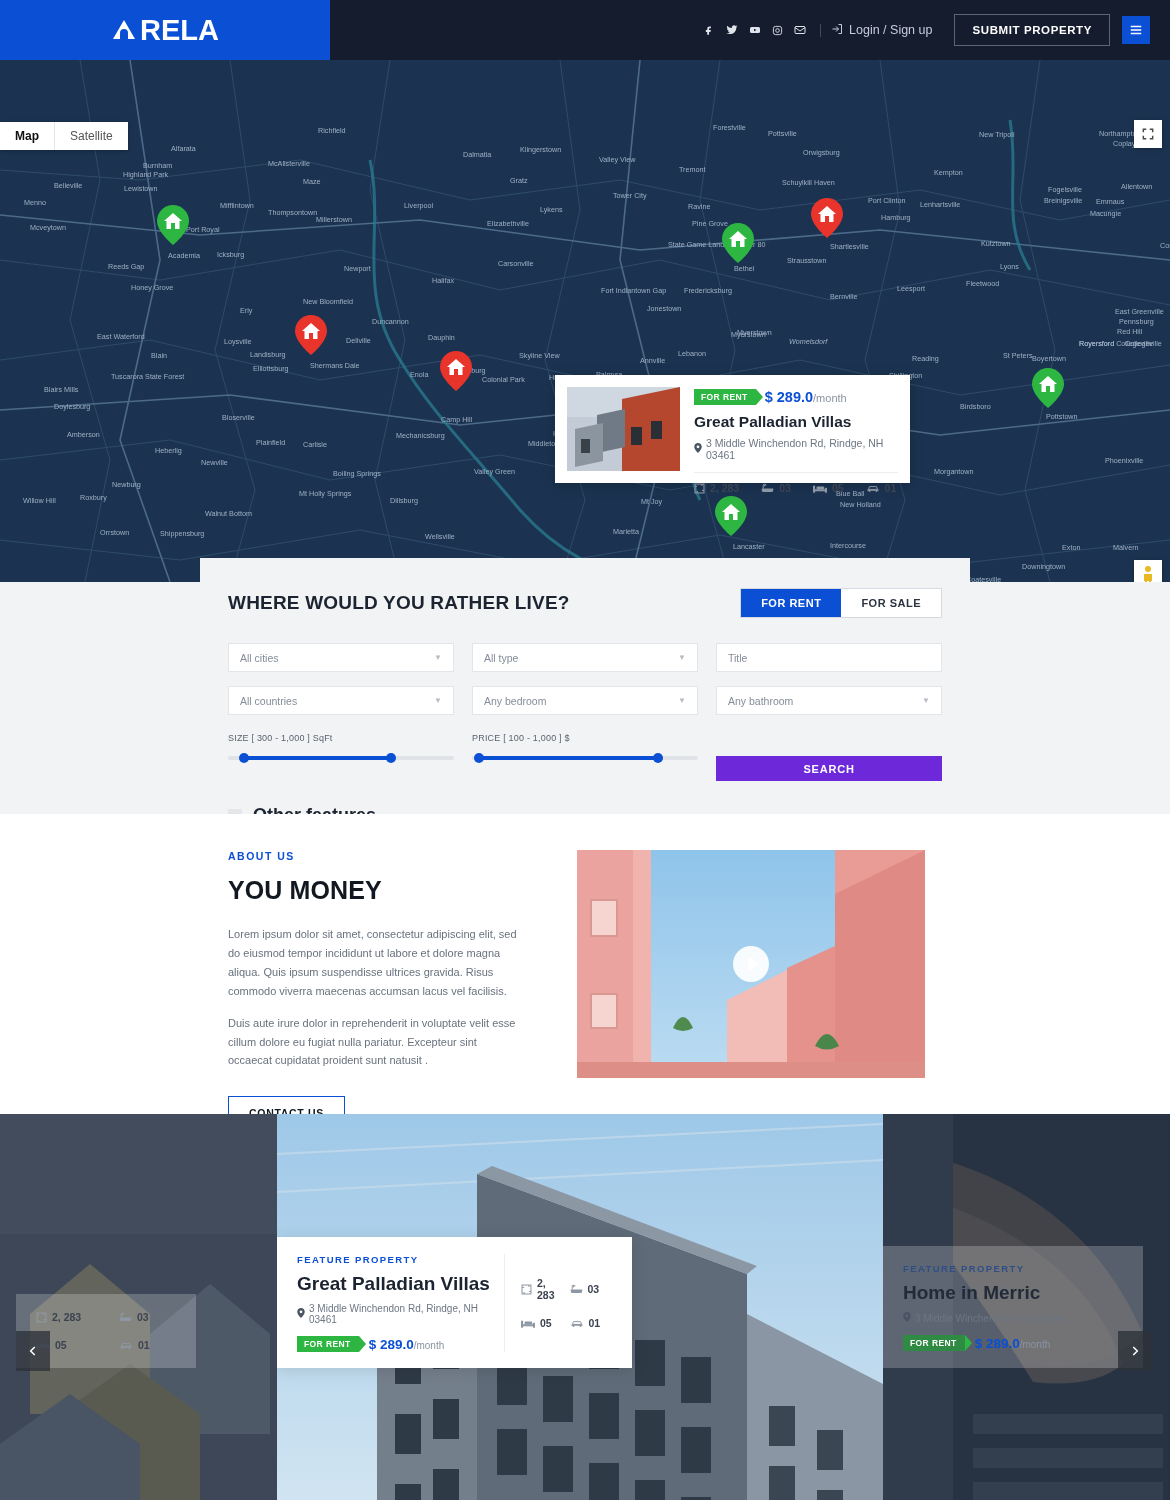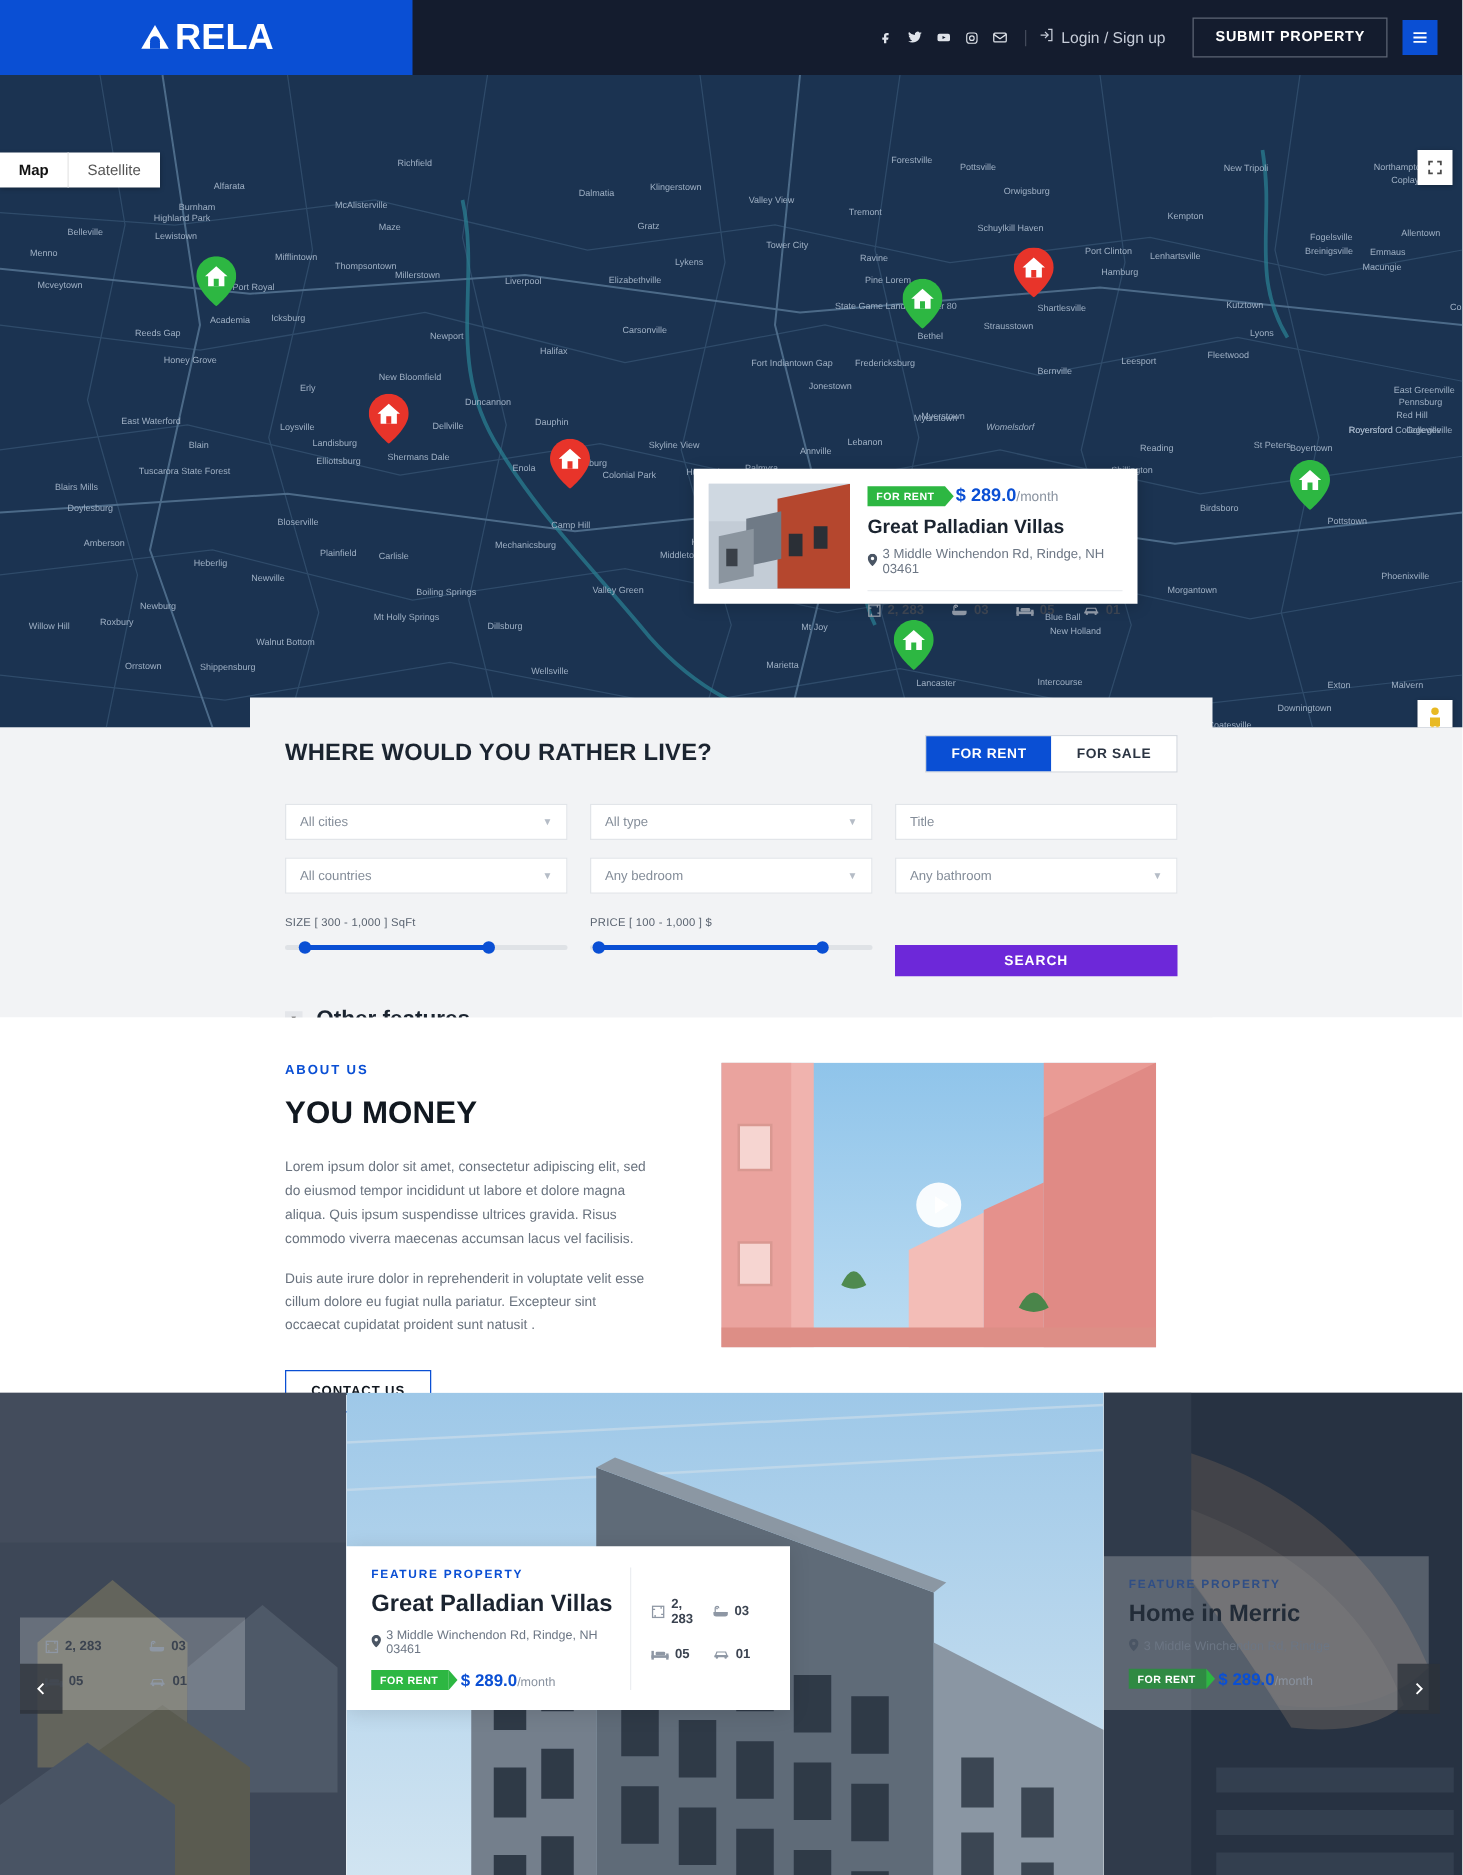--- a/index.html
+++ b/index.html
@@ -339,36 +339,36 @@
       <div class="map-label" style="left: 510px; top: 116px;">Gratz</div>
       <div class="map-label" style="left: 123px; top: 110px;">Highland Park</div>
       <div class="map-label" style="left: 303px; top: 117px;">Maze</div>
       <div class="map-label" style="left: 1048px; top: 125px;">Fogelsville</div>
       <div class="map-label" style="left: 54px; top: 121px;">Belleville</div>
       <div class="map-label" style="left: 124px; top: 124px;">Lewistown</div>
       <div class="map-label" style="left: 868px; top: 136px;">Port Clinton</div>
       <div class="map-label" style="left: 920px; top: 140px;">Lenhartsville</div>
       <div class="map-label" style="left: 1121px; top: 122px;">Allentown</div>
       <div class="map-label" style="left: 220px; top: 141px;">Mifflintown</div>
-      <div class="map-label" style="left: 404px; top: 141px; margin-top: 19px;">Liverpool</div>
+      <div class="map-label" style="left: 404px; top: 141px;">Liverpool</div>
       <div class="map-label" style="left: 540px; top: 145px;">Lykens</div>
       <div class="map-label" style="left: 881px; top: 153px;">Hamburg</div>
       <div class="map-label" style="left: 24px; top: 138px;">Menno</div>
       <div class="map-label" style="left: 186px; top: 165px;">Port Royal</div>
       <div class="map-label" style="left: 268px; top: 148px;">Thompsontown</div>
       <div class="map-label" style="left: 316px; top: 155px;">Millerstown</div>
       <div class="map-label" style="left: 613px; top: 131px;">Tower City</div>
       <div class="map-label" style="left: 688px; top: 142px;">Ravine</div>
       <div class="map-label" style="left: 1044px; top: 136px;">Breinigsville</div>
       <div class="map-label" style="left: 1096px; top: 137px;">Emmaus</div>
       <div class="map-label" style="left: 1090px; top: 149px;">Macungie</div>
       <div class="map-label" style="left: 981px; top: 179px;">Kutztown</div>
       <div class="map-label" style="left: 168px; top: 191px;">Academia</div>
       <div class="map-label" style="left: 487px; top: 159px;">Elizabethville</div>
-      <div class="map-label" style="left: 692px; top: 159px;">Pine Lorem</div>
+      <div class="map-label" style="left: 692px; top: 159px;">Pine Grove</div>
       <div class="map-label" style="left: 830px; top: 182px;">Shartlesville</div>
       <div class="map-label" style="left: 30px; top: 163px;">Mcveytown</div>
       <div class="map-label" style="left: 217px; top: 190px;">Icksburg</div>
       <div class="map-label" style="left: 668px; top: 180px;">State Game Lands Number 80</div>
       <div class="map-label" style="left: 734px; top: 204px;">Bethel</div>
       <div class="map-label" style="left: 787px; top: 196px;">Strausstown</div>
       <div class="map-label" style="left: 1000px; top: 202px;">Lyons</div>
       <div class="map-label" style="left: 966px; top: 219px;">Fleetwood</div>
       <div class="map-label" style="left: 1160px; top: 181px;">Cosl</div>
       <div class="map-label" style="left: 108px; top: 202px;">Reeds Gap</div>
@@ -403,21 +403,21 @@
       <div class="map-label" style="left: 310px; top: 301px;">Shermans Dale</div>
       <div class="map-label" style="left: 519px; top: 291px;">Skyline View</div>
       <div class="map-label" style="left: 640px; top: 296px;">Annville</div>
       <div class="map-label" style="left: 678px; top: 289px;">Lebanon</div>
       <div class="map-label" style="left: 1032px; top: 294px;">Boyertown</div>
       <div class="map-label" style="left: 111px; top: 312px;">Tuscarora State Forest</div>
       <div class="map-label" style="left: 410px; top: 310px;">Enola</div>
       <div class="map-label" style="left: 482px; top: 315px;">Colonial Park</div>
       <div class="map-label" style="left: 596px; top: 310px;">Palmyra</div>
       <div class="map-label" style="left: 889px; top: 311px;">Shillington</div>
-      <div class="map-label" style="left: 1046px; top: 352px; margin-left: 16px;">Pottstown</div>
+      <div class="map-label" style="left: 1046px; top: 352px;">Pottstown</div>
       <div class="map-label" style="left: 44px; top: 325px;">Blairs Mills</div>
       <div class="map-label" style="left: 452px; top: 306px;">Harrisburg</div>
       <div class="map-label" style="left: 549px; top: 313px;">Hummelstown</div>
       <div class="map-label" style="left: 960px; top: 342px;">Birdsboro</div>
       <div class="map-label" style="left: 54px; top: 342px;">Doylesburg</div>
       <div class="map-label" style="left: 222px; top: 353px;">Bloserville</div>
       <div class="map-label" style="left: 441px; top: 355px;">Camp Hill</div>
       <div class="map-label" style="left: 201px; top: 398px;">Newville</div>
       <div class="map-label" style="left: 396px; top: 371px;">Mechanicsburg</div>
       <div class="map-label" style="left: 553px; top: 369px;">Hershey</div>

